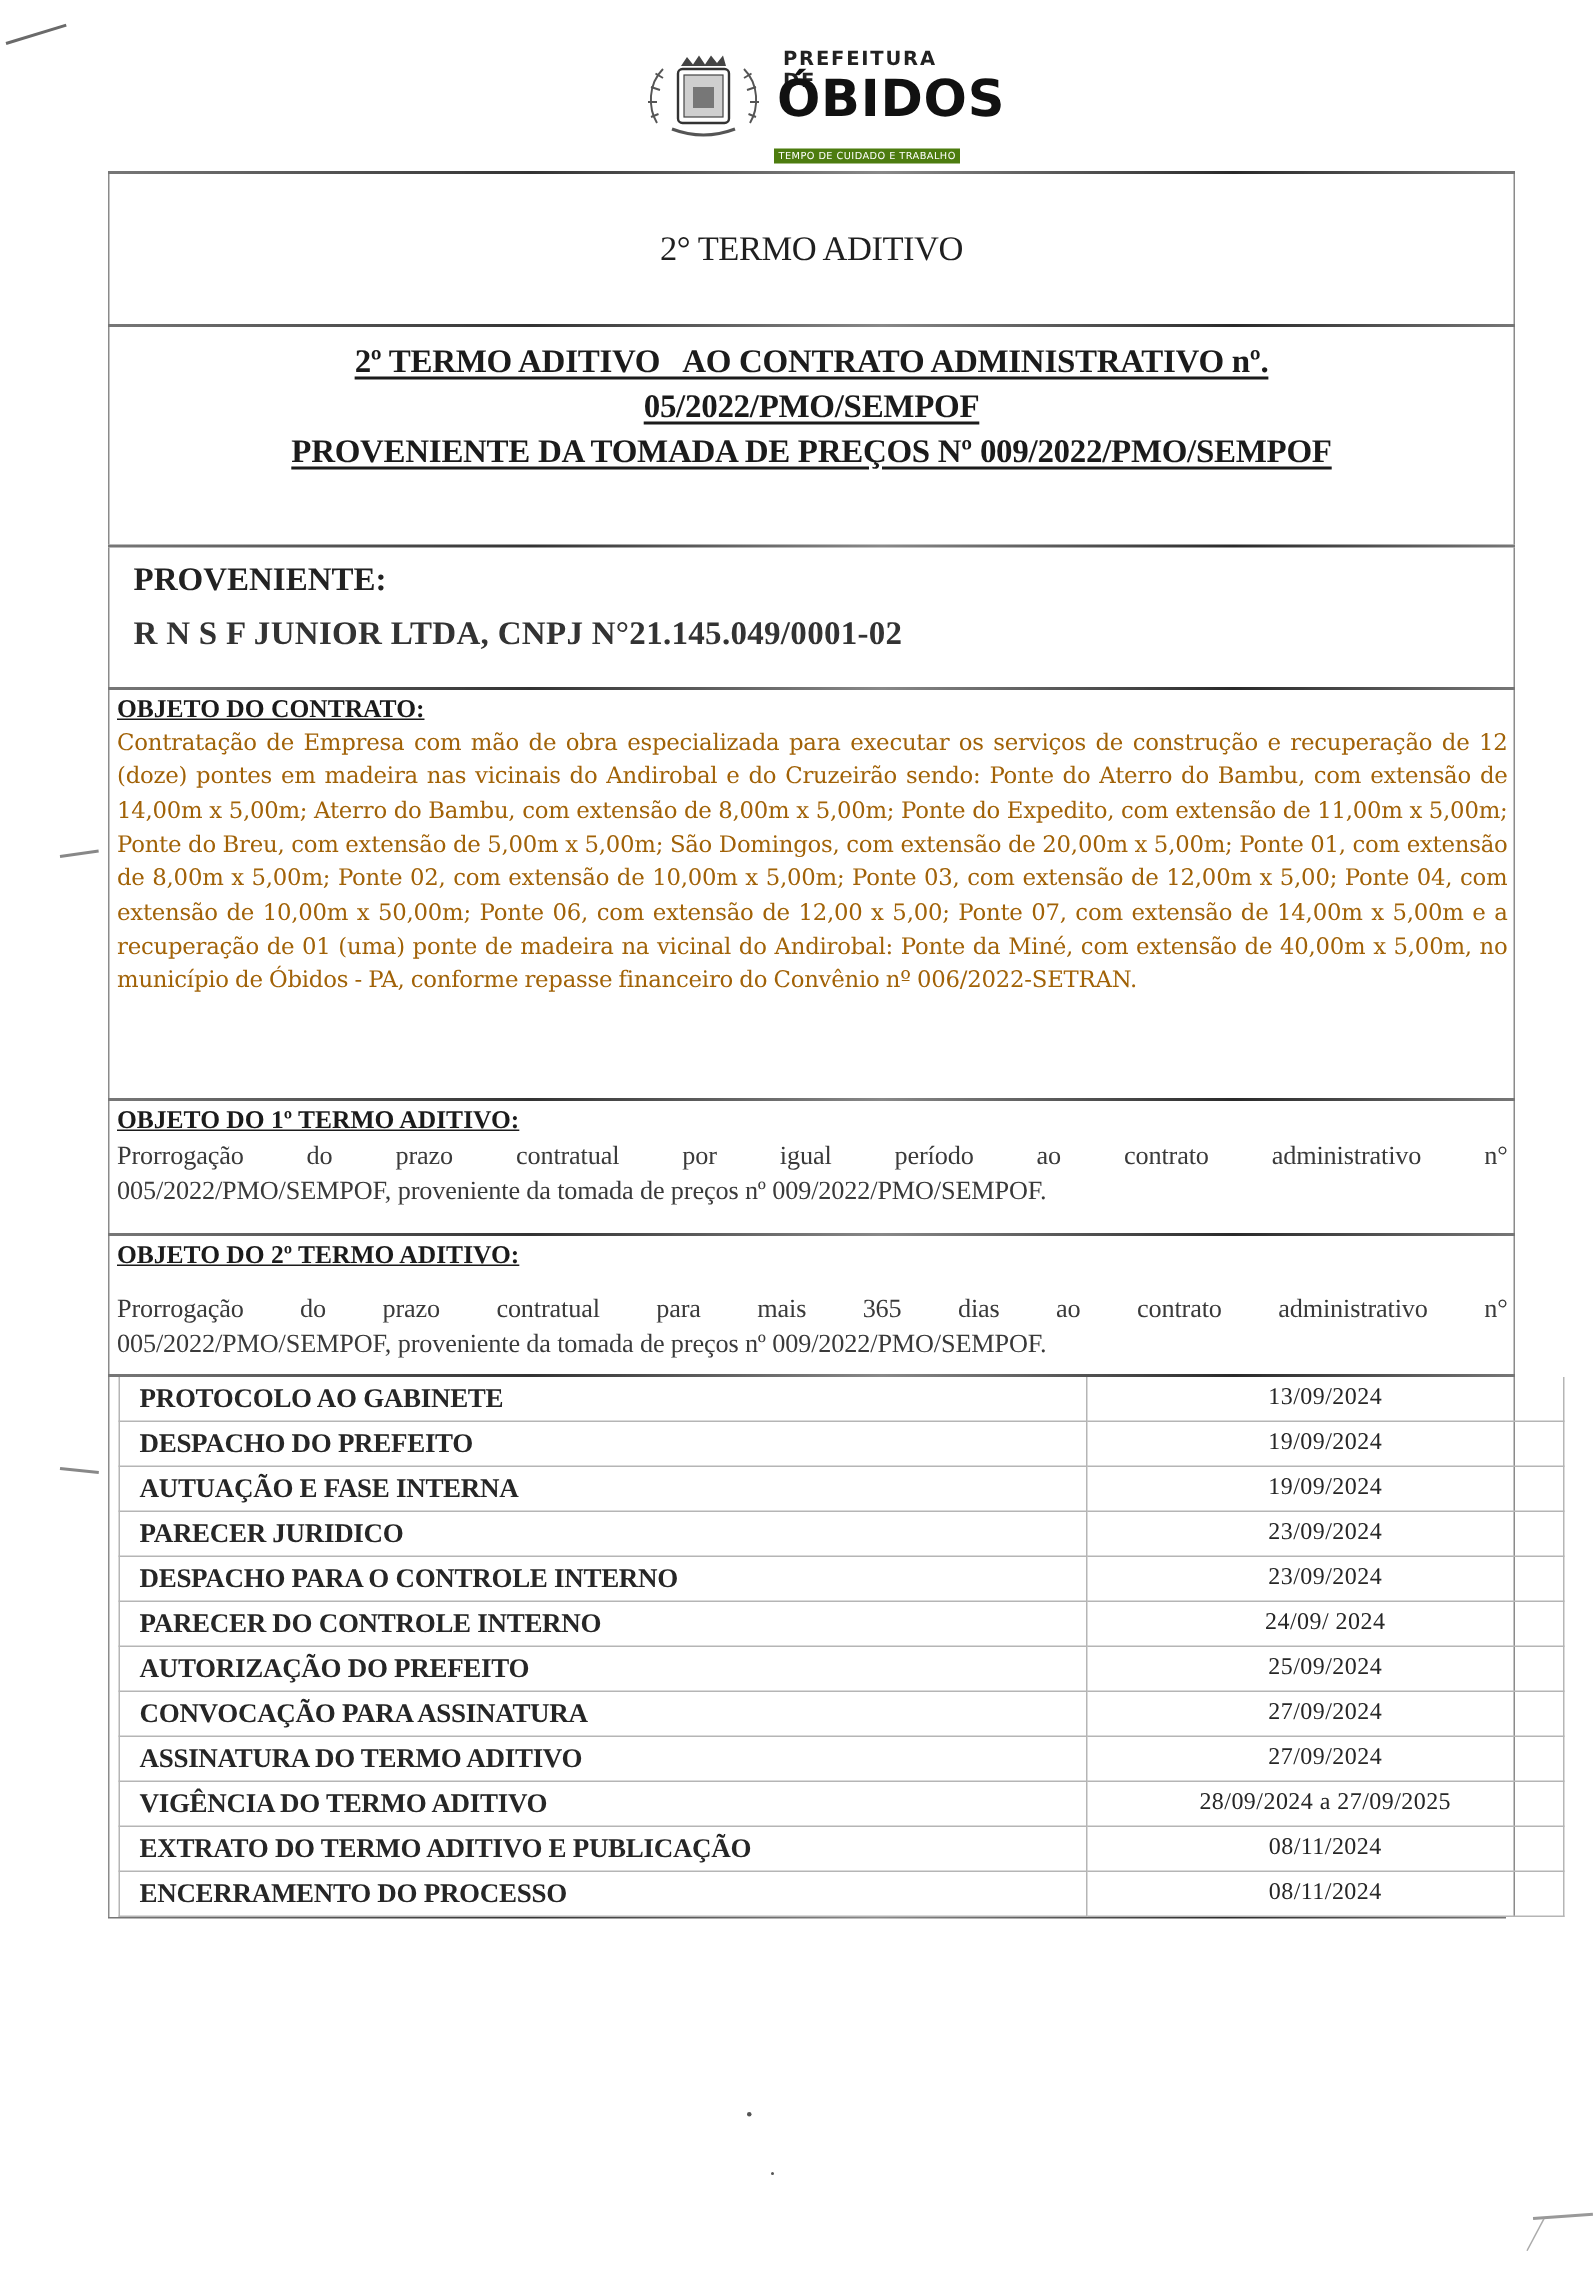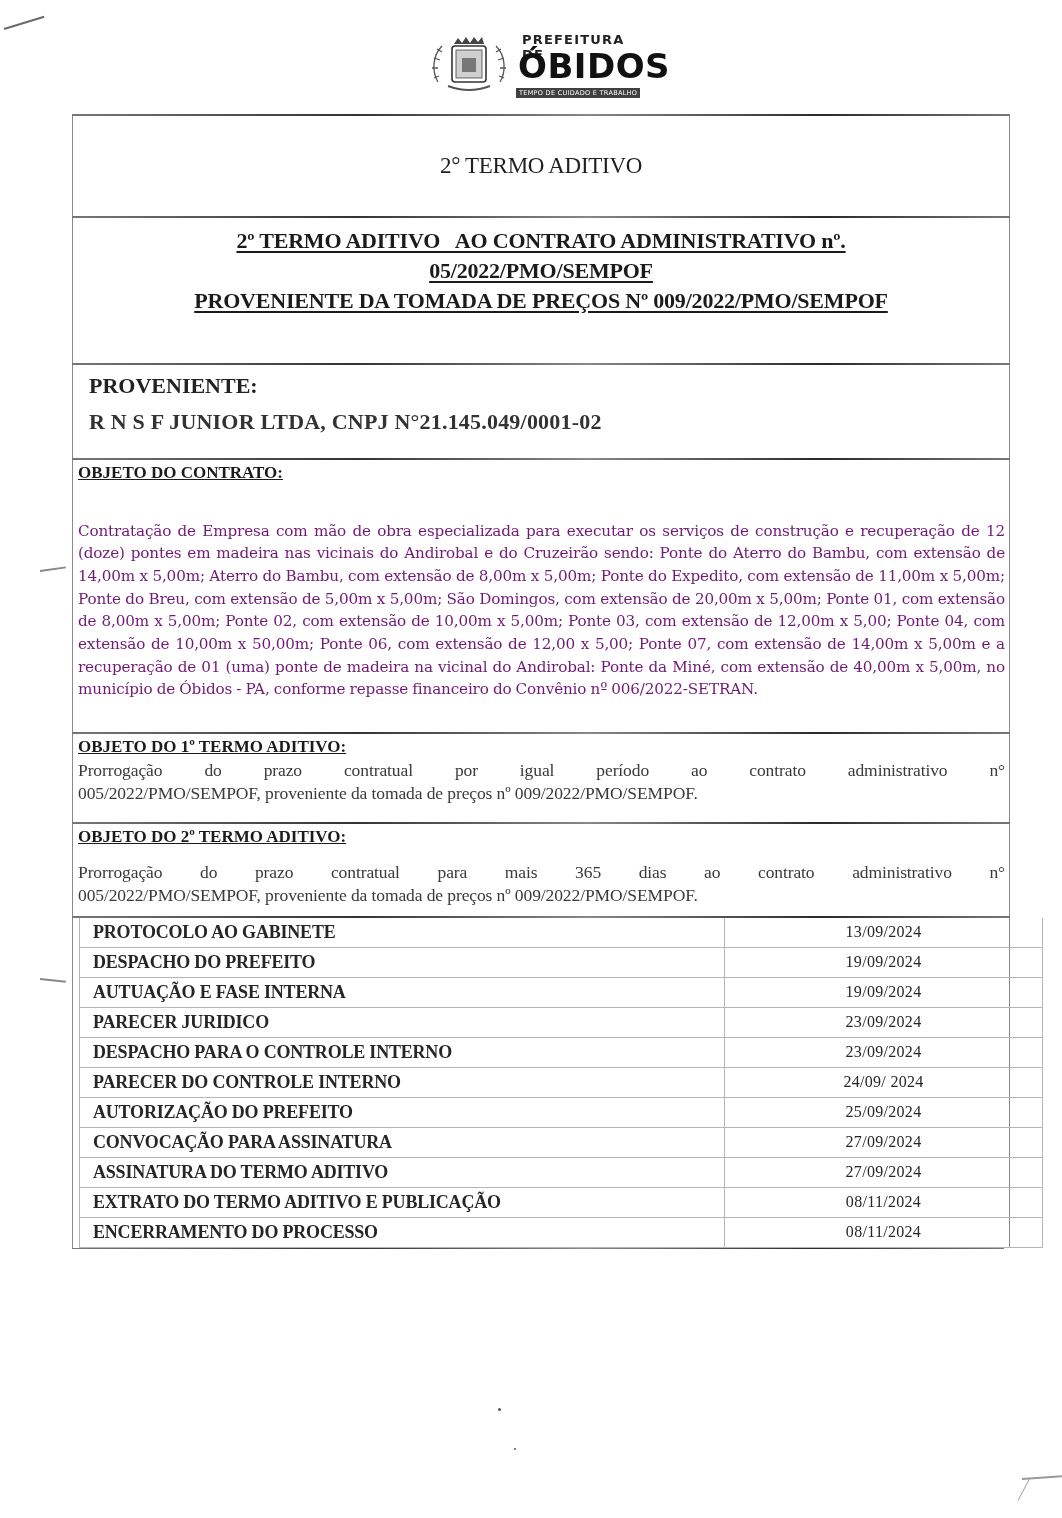--- a/index.html
+++ b/index.html
@@ -9,21 +9,21 @@
   }
   .scan-mark { position: absolute; background: #6a6a6a; transform-origin: left center; }
 
   
   .logo { position: absolute; left: 428px; top: 28px; width: 220px; height: 70px; }
   .crest { position: absolute; left: 0; top: 4px; width: 82px; height: 62px; }
   .logo-pre { position: absolute; left: 94px; top: 4px; font-family: "DejaVu Sans", sans-serif;
     font-size: 13px; letter-spacing: 1.2px; color: #222; font-weight: bold; }
   .logo-city { position: absolute; left: 90px; top: 18px; font-family: "DejaVu Sans", sans-serif;
     font-size: 34px; font-weight: bold; color: #111; letter-spacing: 0.5px; line-height: 40px; }
-  .logo-tag { position: absolute; left: 88px; top: 60px; background: #404040; color: #fff;
+  .logo-tag { position: absolute; left: 88px; top: 71px; background: #4d7c0f; color: #fff;
     font-family: "DejaVu Sans", sans-serif; font-size: 6.5px; padding: 1px 3px; letter-spacing: 0.3px; white-space: nowrap; }
 
   
   .frame { position: absolute; left: 72px; top: 114px; width: 938px; border-radius: 19px; }
   .sec { position: relative; border-left: 1.5px solid #8a8a8a; border-right: 1.5px solid #8a8a8a; }
   .hr { height: 2px; background: linear-gradient(90deg,#777,#333 30%,#888 55%,#2a2a2a 80%,#777); }
   .hr.thin { height: 1.5px; }
   .title1 { height: 100px; display: flex; align-items: center; justify-content: center; }
   .title1 span { font-family: "Liberation Serif", serif; font-size: 23px; letter-spacing: -0.3px; color: #1f1f1f; }
 
@@ -31,22 +31,22 @@
   .title2 div { font-family: "Liberation Serif", serif; font-weight: bold; font-size: 22px; line-height: 30px;
     text-decoration: underline; text-underline-offset: 3px; color: #1b1b1b; letter-spacing: -0.2px; }
 
   .contratado { height: 93px; padding: 8px 0 0 16px; box-sizing: border-box; }
   .contratado .lbl { font-family: "Liberation Serif", serif; font-weight: bold; font-size: 22px; color: #222; }
   .contratado .val { font-family: "Liberation Serif", serif; font-size: 22px; color: #333; margin-top: 10px; letter-spacing: 0.2px; font-weight: bold; }
 
   .objeto { padding: 2px 4px 0 5px; box-sizing: border-box; }
   .h { font-family: "Liberation Serif", serif; font-weight: bold; font-size: 17px; text-decoration: underline;
     color: #1b1b1b; line-height: 22px; }
-  .p { font-family: "DejaVu Serif", serif; font-size: 15.2px; line-height: 22.7px; color: #701a75;
-    text-align: justify; letter-spacing: -0.15px; word-spacing: -0.5px; margin-top: 36px; }
+  .p { font-family: "DejaVu Serif", serif; font-size: 15.2px; line-height: 22.7px; color: #a16207;
+    text-align: justify; letter-spacing: -0.15px; word-spacing: -0.5px; }
   .p2 { font-family: "Liberation Serif", serif; font-size: 17.5px; line-height: 23px; color: #3a3a3a;
     text-align: justify; text-align-last: left; letter-spacing: -0.1px; }
   .p2 .first { text-align: justify; text-align-last: justify; display: block; }
 
   
   .tbl-wrap { position: relative; border-left: 1.5px solid #8a8a8a; border-right: 1.5px solid #8a8a8a; padding: 0 0 0 6px; }
   table { border-collapse: collapse; width: 964px; padding-left: 28px; }
   td { border: 1px solid #b5b5b5; height: 29px; padding: 0 0 0 13px; font-family: "Liberation Serif", serif;
     font-size: 18px; color: #262626; letter-spacing: -0.2px; }
   td.date { width: 317px; text-align: center; padding: 0; font-weight: normal; font-size: 16px; letter-spacing: 0.3px; }
@@ -156,20 +156,24 @@
           </tr>
           <tr>
             <td class="lbl">CONVOCAÇÃO PARA ASSINATURA</td>
             <td class="date">27/09/2024</td>
           </tr>
           <tr>
             <td class="lbl">ASSINATURA DO TERMO ADITIVO</td>
             <td class="date">27/09/2024</td>
           </tr>
           <tr>
+            <td class="lbl">VIGÊNCIA DO TERMO ADITIVO</td>
+            <td class="date">28/09/2024 a 27/09/2025</td>
+          </tr>
+          <tr>
             <td class="lbl">EXTRATO DO TERMO ADITIVO E PUBLICAÇÃO</td>
             <td class="date">08/11/2024</td>
           </tr>
           <tr>
             <td class="lbl">ENCERRAMENTO DO PROCESSO</td>
             <td class="date">08/11/2024</td>
           </tr>
         </tbody>
     </table>
   </div>

